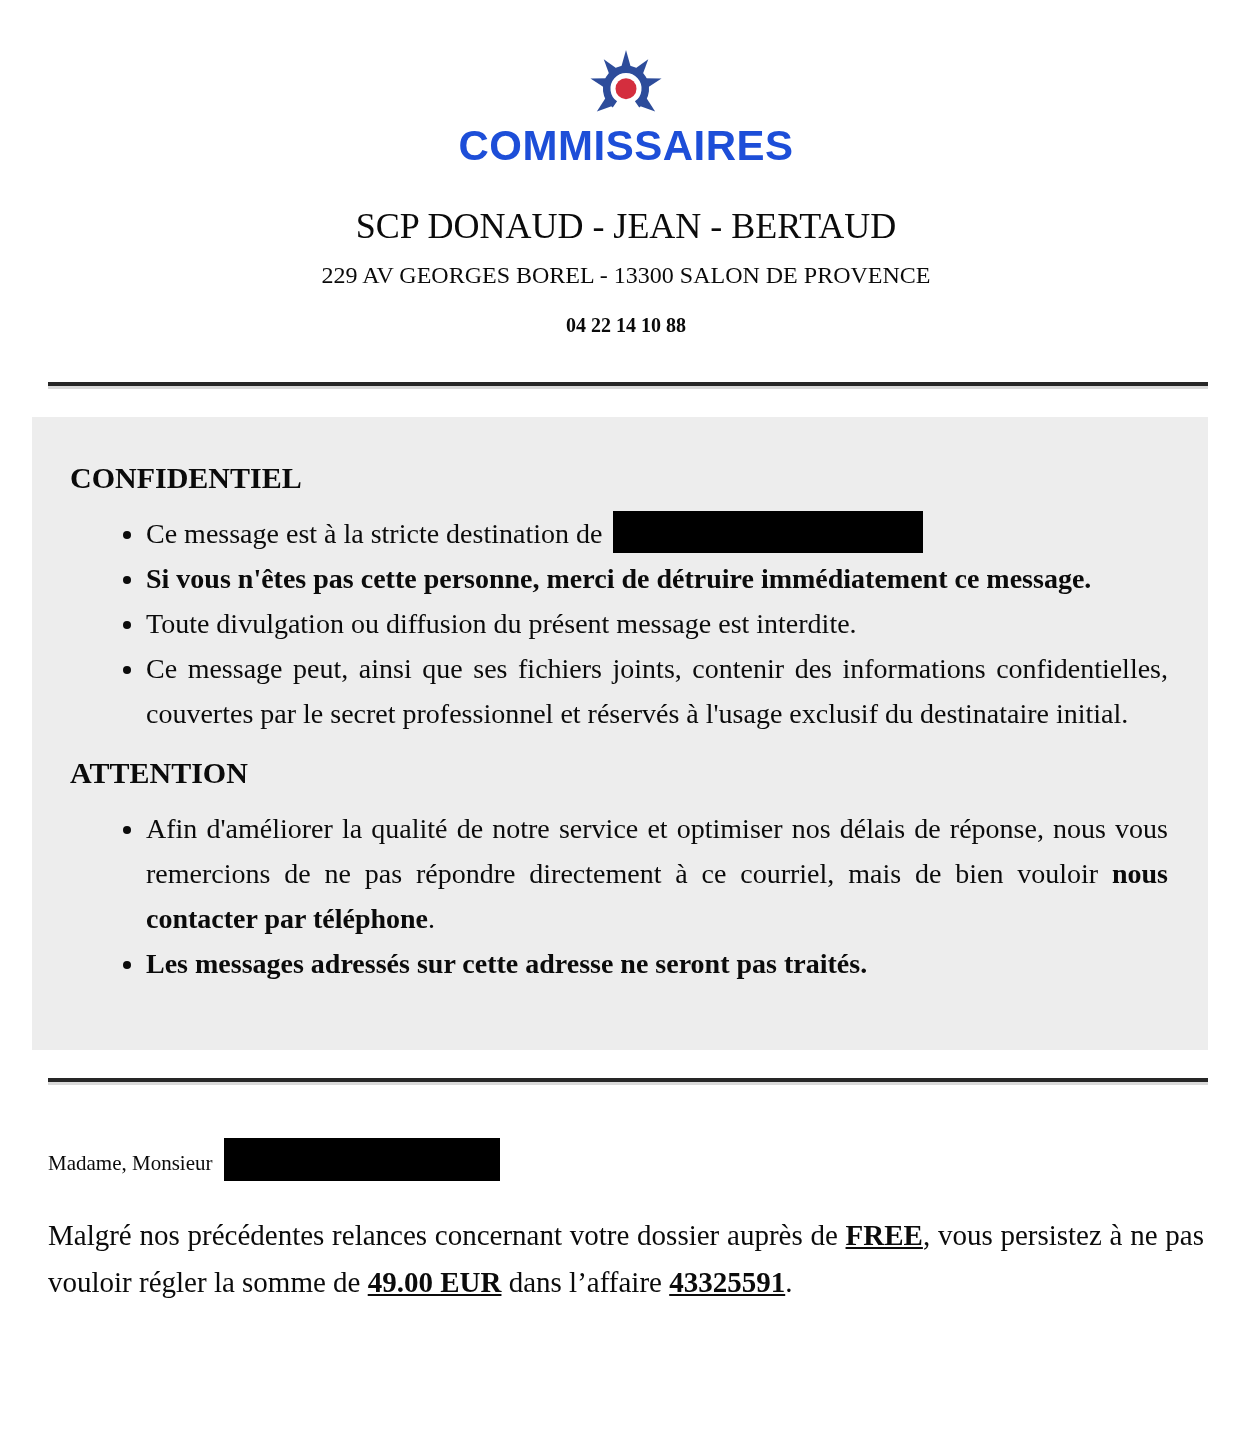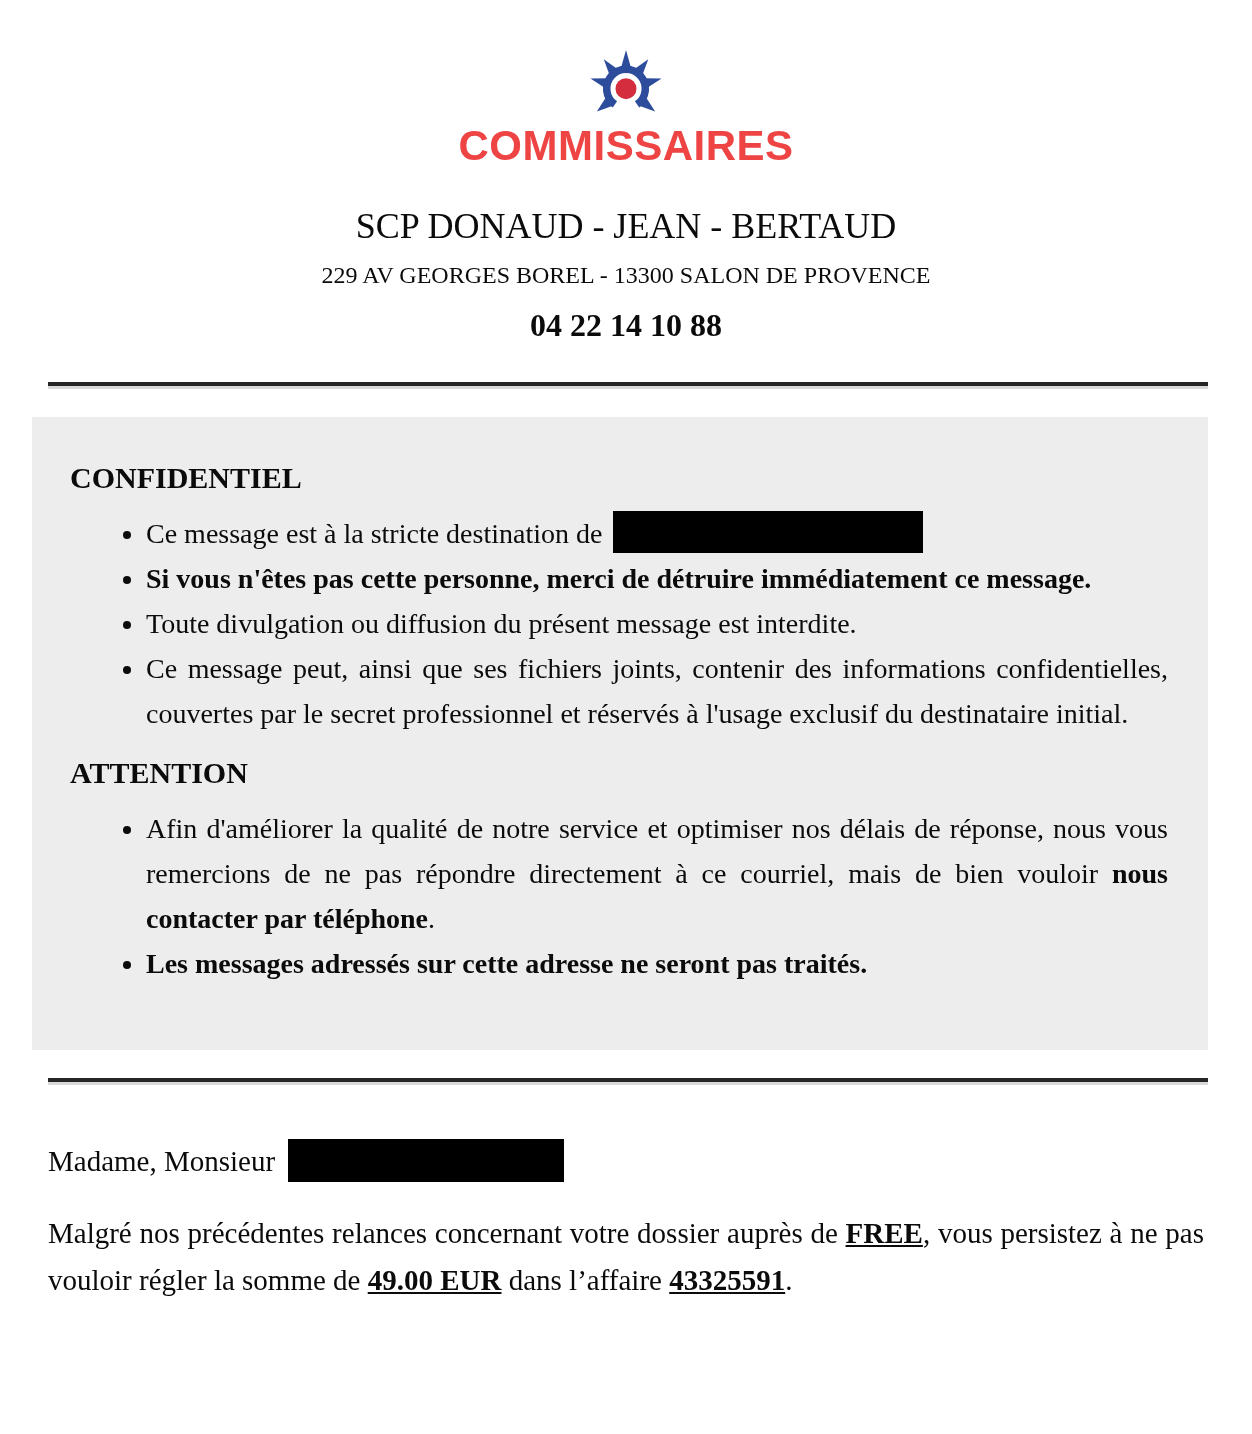--- a/index.html
+++ b/index.html
@@ -9,35 +9,35 @@
     font-family: "Liberation Serif", serif;
     color: #0b0b0b;
   }
 
   
   .masthead { padding-top: 50px; text-align: center; }
   .logo-icon { display: block; margin: 0 auto -10px auto; width: 90px; height: 84px; }
   .logo-line1 {
     font-family: "Liberation Sans", sans-serif;
     font-weight: 700; font-size: 42px; line-height: 44px;
-    letter-spacing: 0.5px; color: #ef4444;
+    letter-spacing: 0.5px; color: #1d4ed8;
   }
   .logo-line2 {
     font-family: "Liberation Sans", sans-serif;
     font-weight: 700; font-size: 41px; line-height: 42px;
     letter-spacing: 0.5px; color: #2d4c9b; margin-top: 1px;
   }
   .ji { position: relative; display: inline-block; }
   .ji .tittle {
     position: absolute; top: 6px; left: 50%; transform: translateX(-50%);
     width: 9px; height: 8px; background: #d42e3e;
   }
   .firm-name { margin: 38px 0 0 0; font-size: 36px; font-weight: 400; line-height: 40px; }
   .firm-address { margin-top: 12px; font-size: 24px; line-height: 34px; }
-  .firm-phone { margin-top: 17px; font-size: 32px; font-weight: 700; line-height: 32px; }
+  .firm-phone { margin-top: 17px; font-size: 20px; font-weight: 700; line-height: 32px; }
 
   
   .rule {
     border: none; height: 4px; background: #262626;
     margin: 41px 44px 0 48px; box-shadow: 0 3px 0 #d9d9d9;
   }
   .rule-2 { margin-top: 28px; }
 
   
   .panel {
@@ -54,21 +54,21 @@
   }
   .panel li.bold { font-weight: 700; }
   .panel li b { font-weight: 700; }
 
   
   .redact { display: inline-block; background: #000000; }
   .redact-recipient { width: 310px; height: 42px; vertical-align: -10px; margin-left: 4px; }
   .redact-name { width: 276px; height: 43px; vertical-align: -11px; margin-left: 6px; }
 
   
-  .salutation { margin: 56px 48px 0 48px; font-size: 29px; line-height: 47px; font-family: Liberation Serif, serif; }
+  .salutation { margin: 56px 48px 0 48px; font-size: 21px; line-height: 47px; font-family: Liberation Serif, serif; }
   .body-para {
     margin: 25px 48px 0 48px; font-size: 29px; line-height: 47px;
     text-align: justify;
   }
   .body-para b, .salutation b { font-weight: 700; text-decoration: underline; }
 </style>
 </head>
 <body>
 
 <div class="page">

